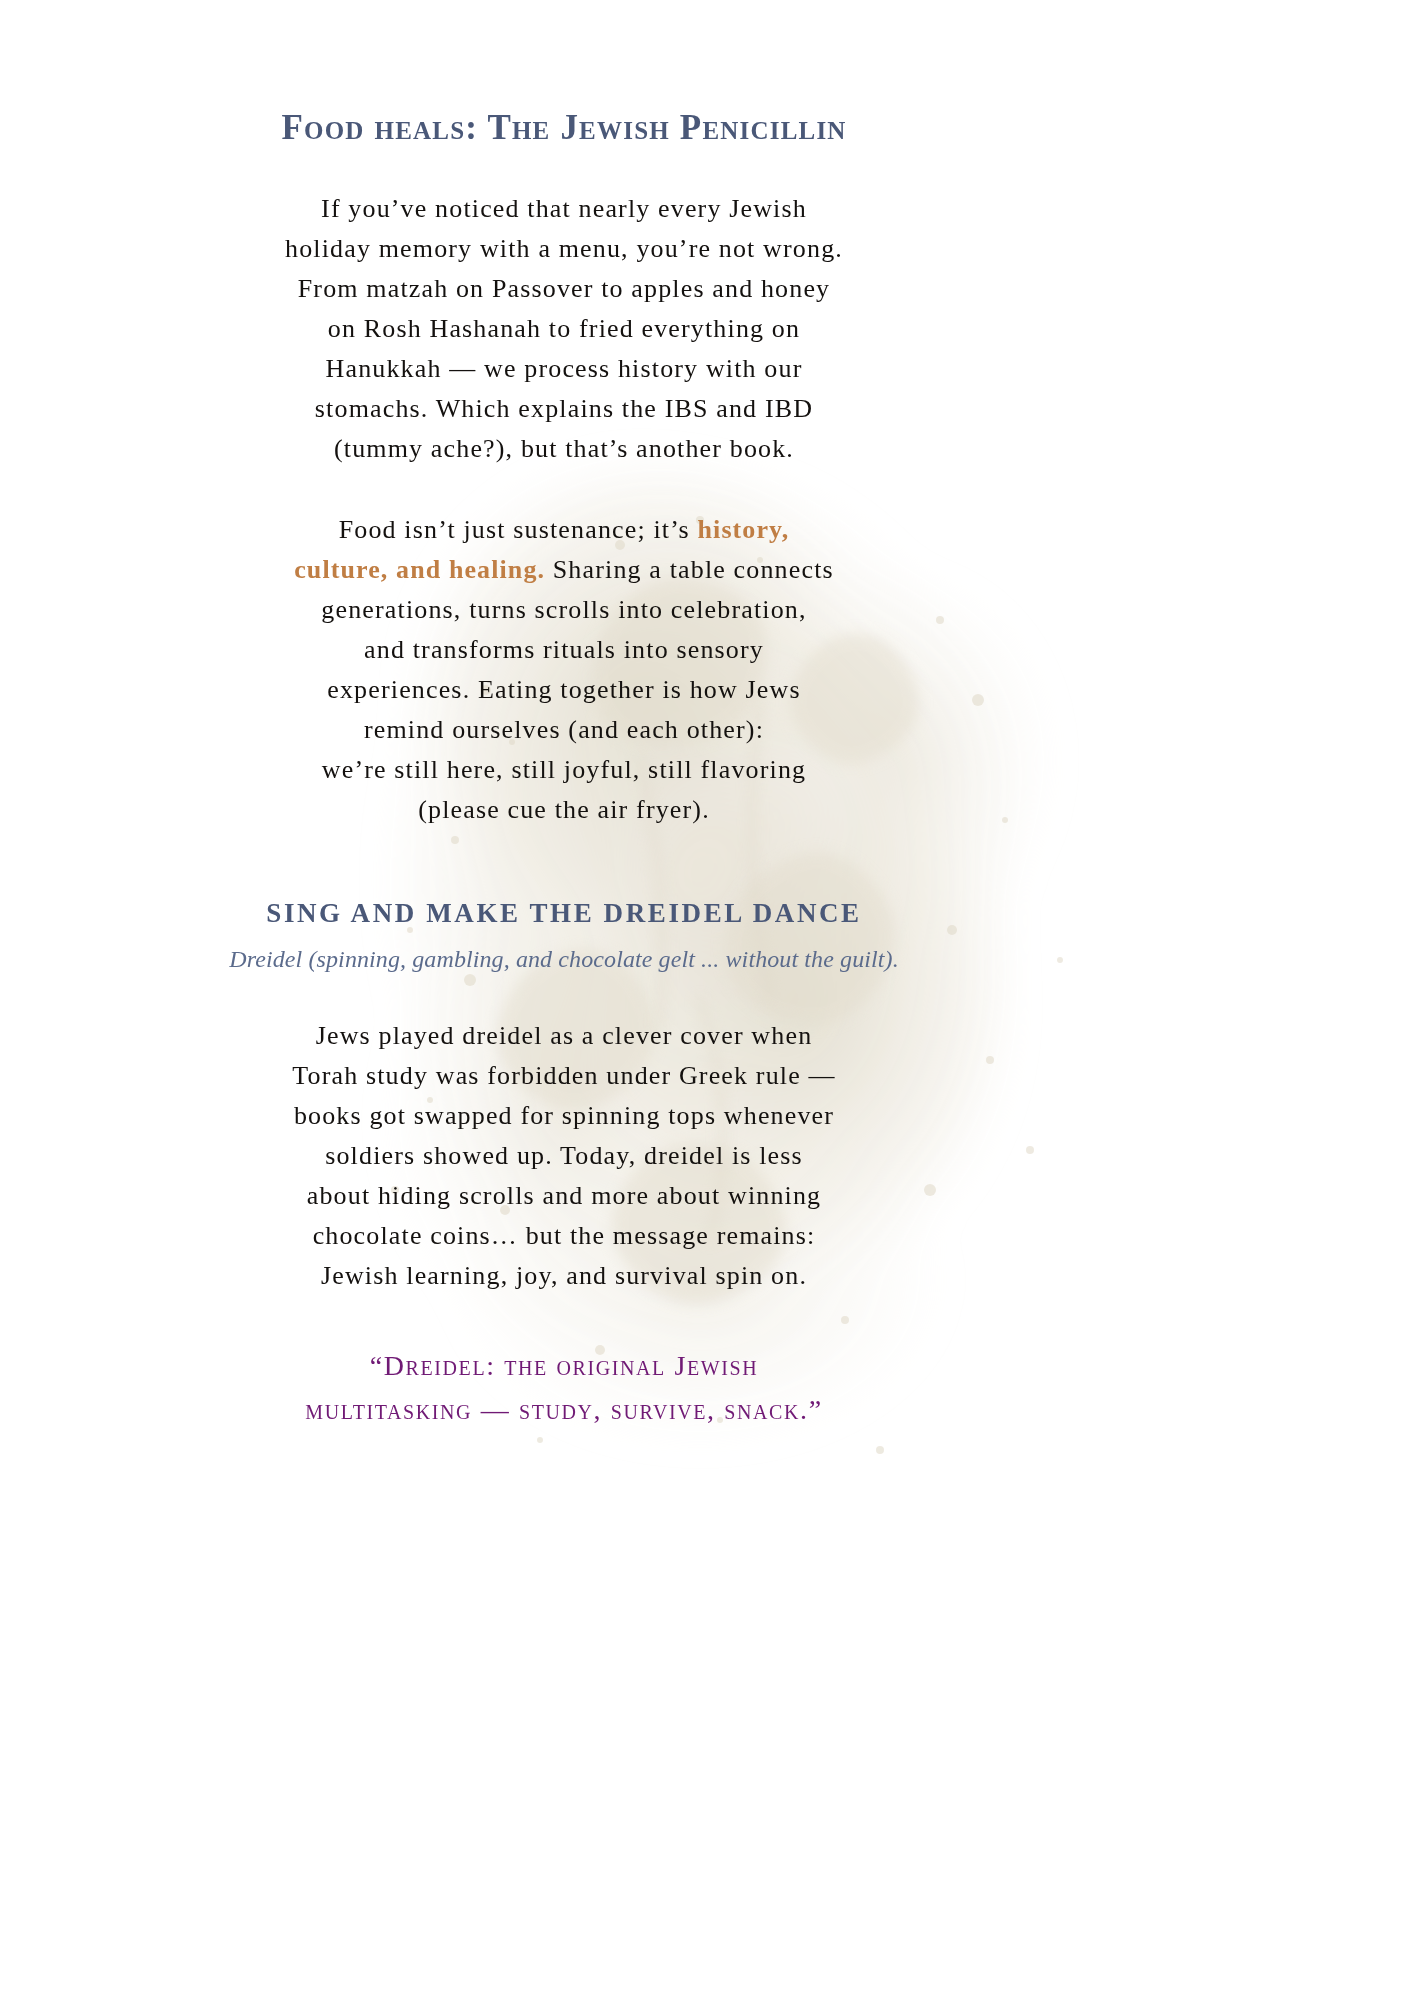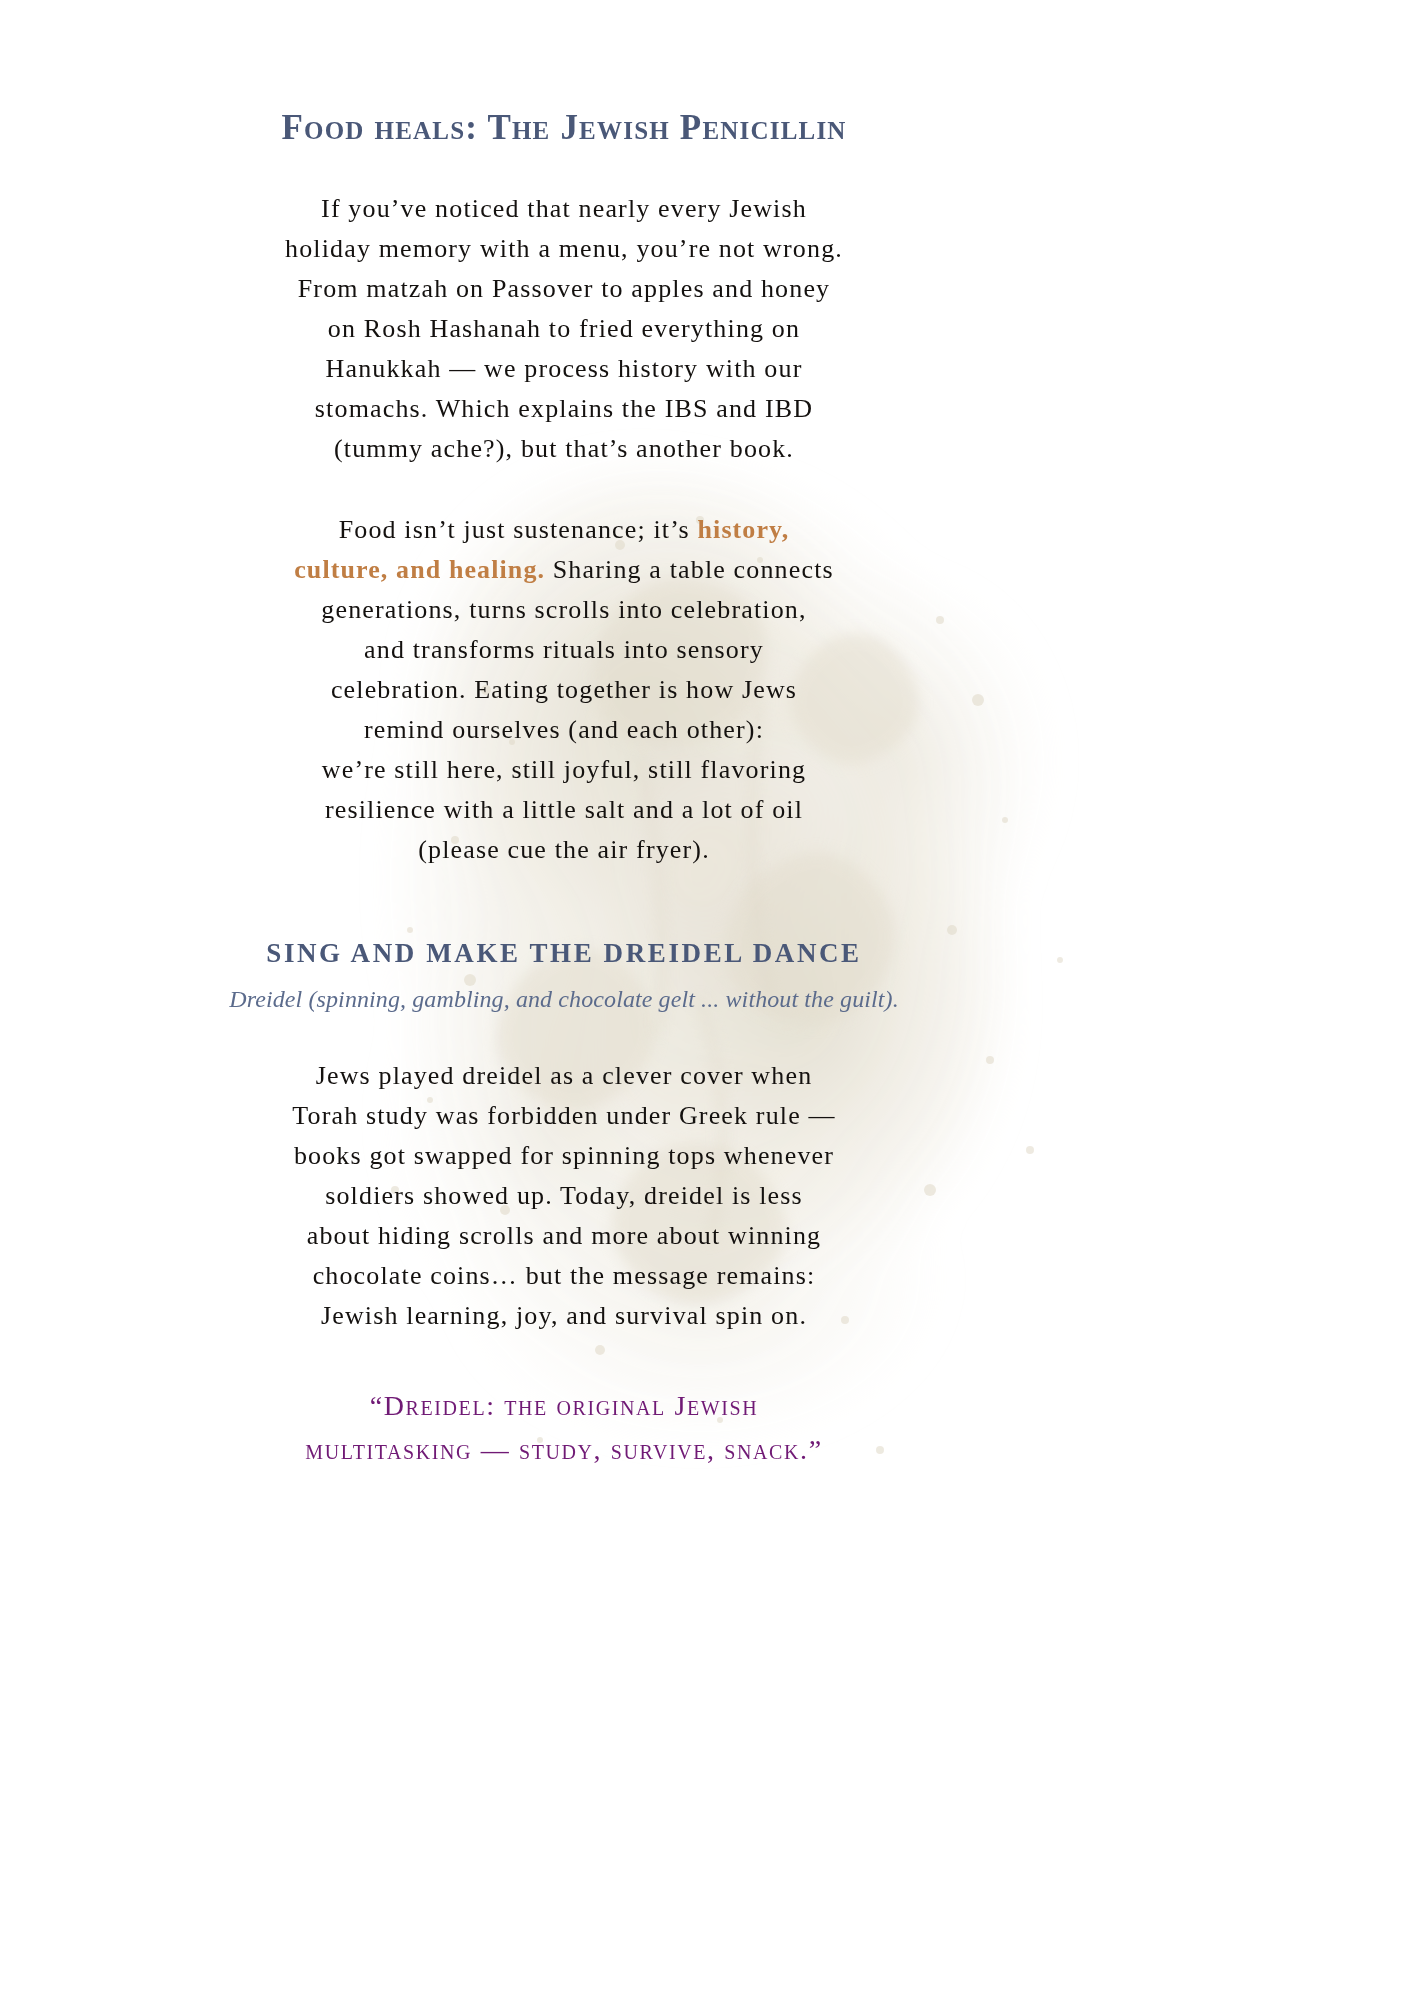--- a/index.html
+++ b/index.html
@@ -199,24 +199,23 @@
       <span class="ln">Hanukkah — we process history with our</span>
       <span class="ln">stomachs. Which explains the IBS and IBD</span>
       <span class="ln">(tummy ache?), but that’s another book.</span>
     </p>
 
     <p class="body-par" style="margin-top:41px;">
       <span class="ln"><span>Food isn’t just sustenance; it’s </span><span class="accent-bold">history,</span></span>
       <span class="ln"><span class="accent-bold">culture, and healing.</span><span> Sharing a table connects</span></span>
       <span class="ln">generations, turns scrolls into celebration,</span>
       <span class="ln">and transforms rituals into sensory</span>
-      <span class="ln">celebration. Eating together is how Jews</span>
+      <span class="ln">experiences. Eating together is how Jews</span>
       <span class="ln">remind ourselves (and each other):</span>
       <span class="ln">we’re still here, still joyful, still flavoring</span>
-      <span class="ln">resilience with a little salt and a lot of oil</span>
       <span class="ln">(please cue the air fryer).</span>
     </p>
 
     <h2 class="heading-sub" style="margin-top:68px;">SING AND MAKE THE DREIDEL DANCE</h2>
 
     <p class="subtitle-italic" style="margin-top:16px;">Dreidel (spinning, gambling, and chocolate gelt ... without the guilt).</p>
 
     <p class="body-par" style="margin-top:42px;">
       <span class="ln">Jews played dreidel as a clever cover when</span>
       <span class="ln">Torah study was forbidden under Greek rule —</span>

